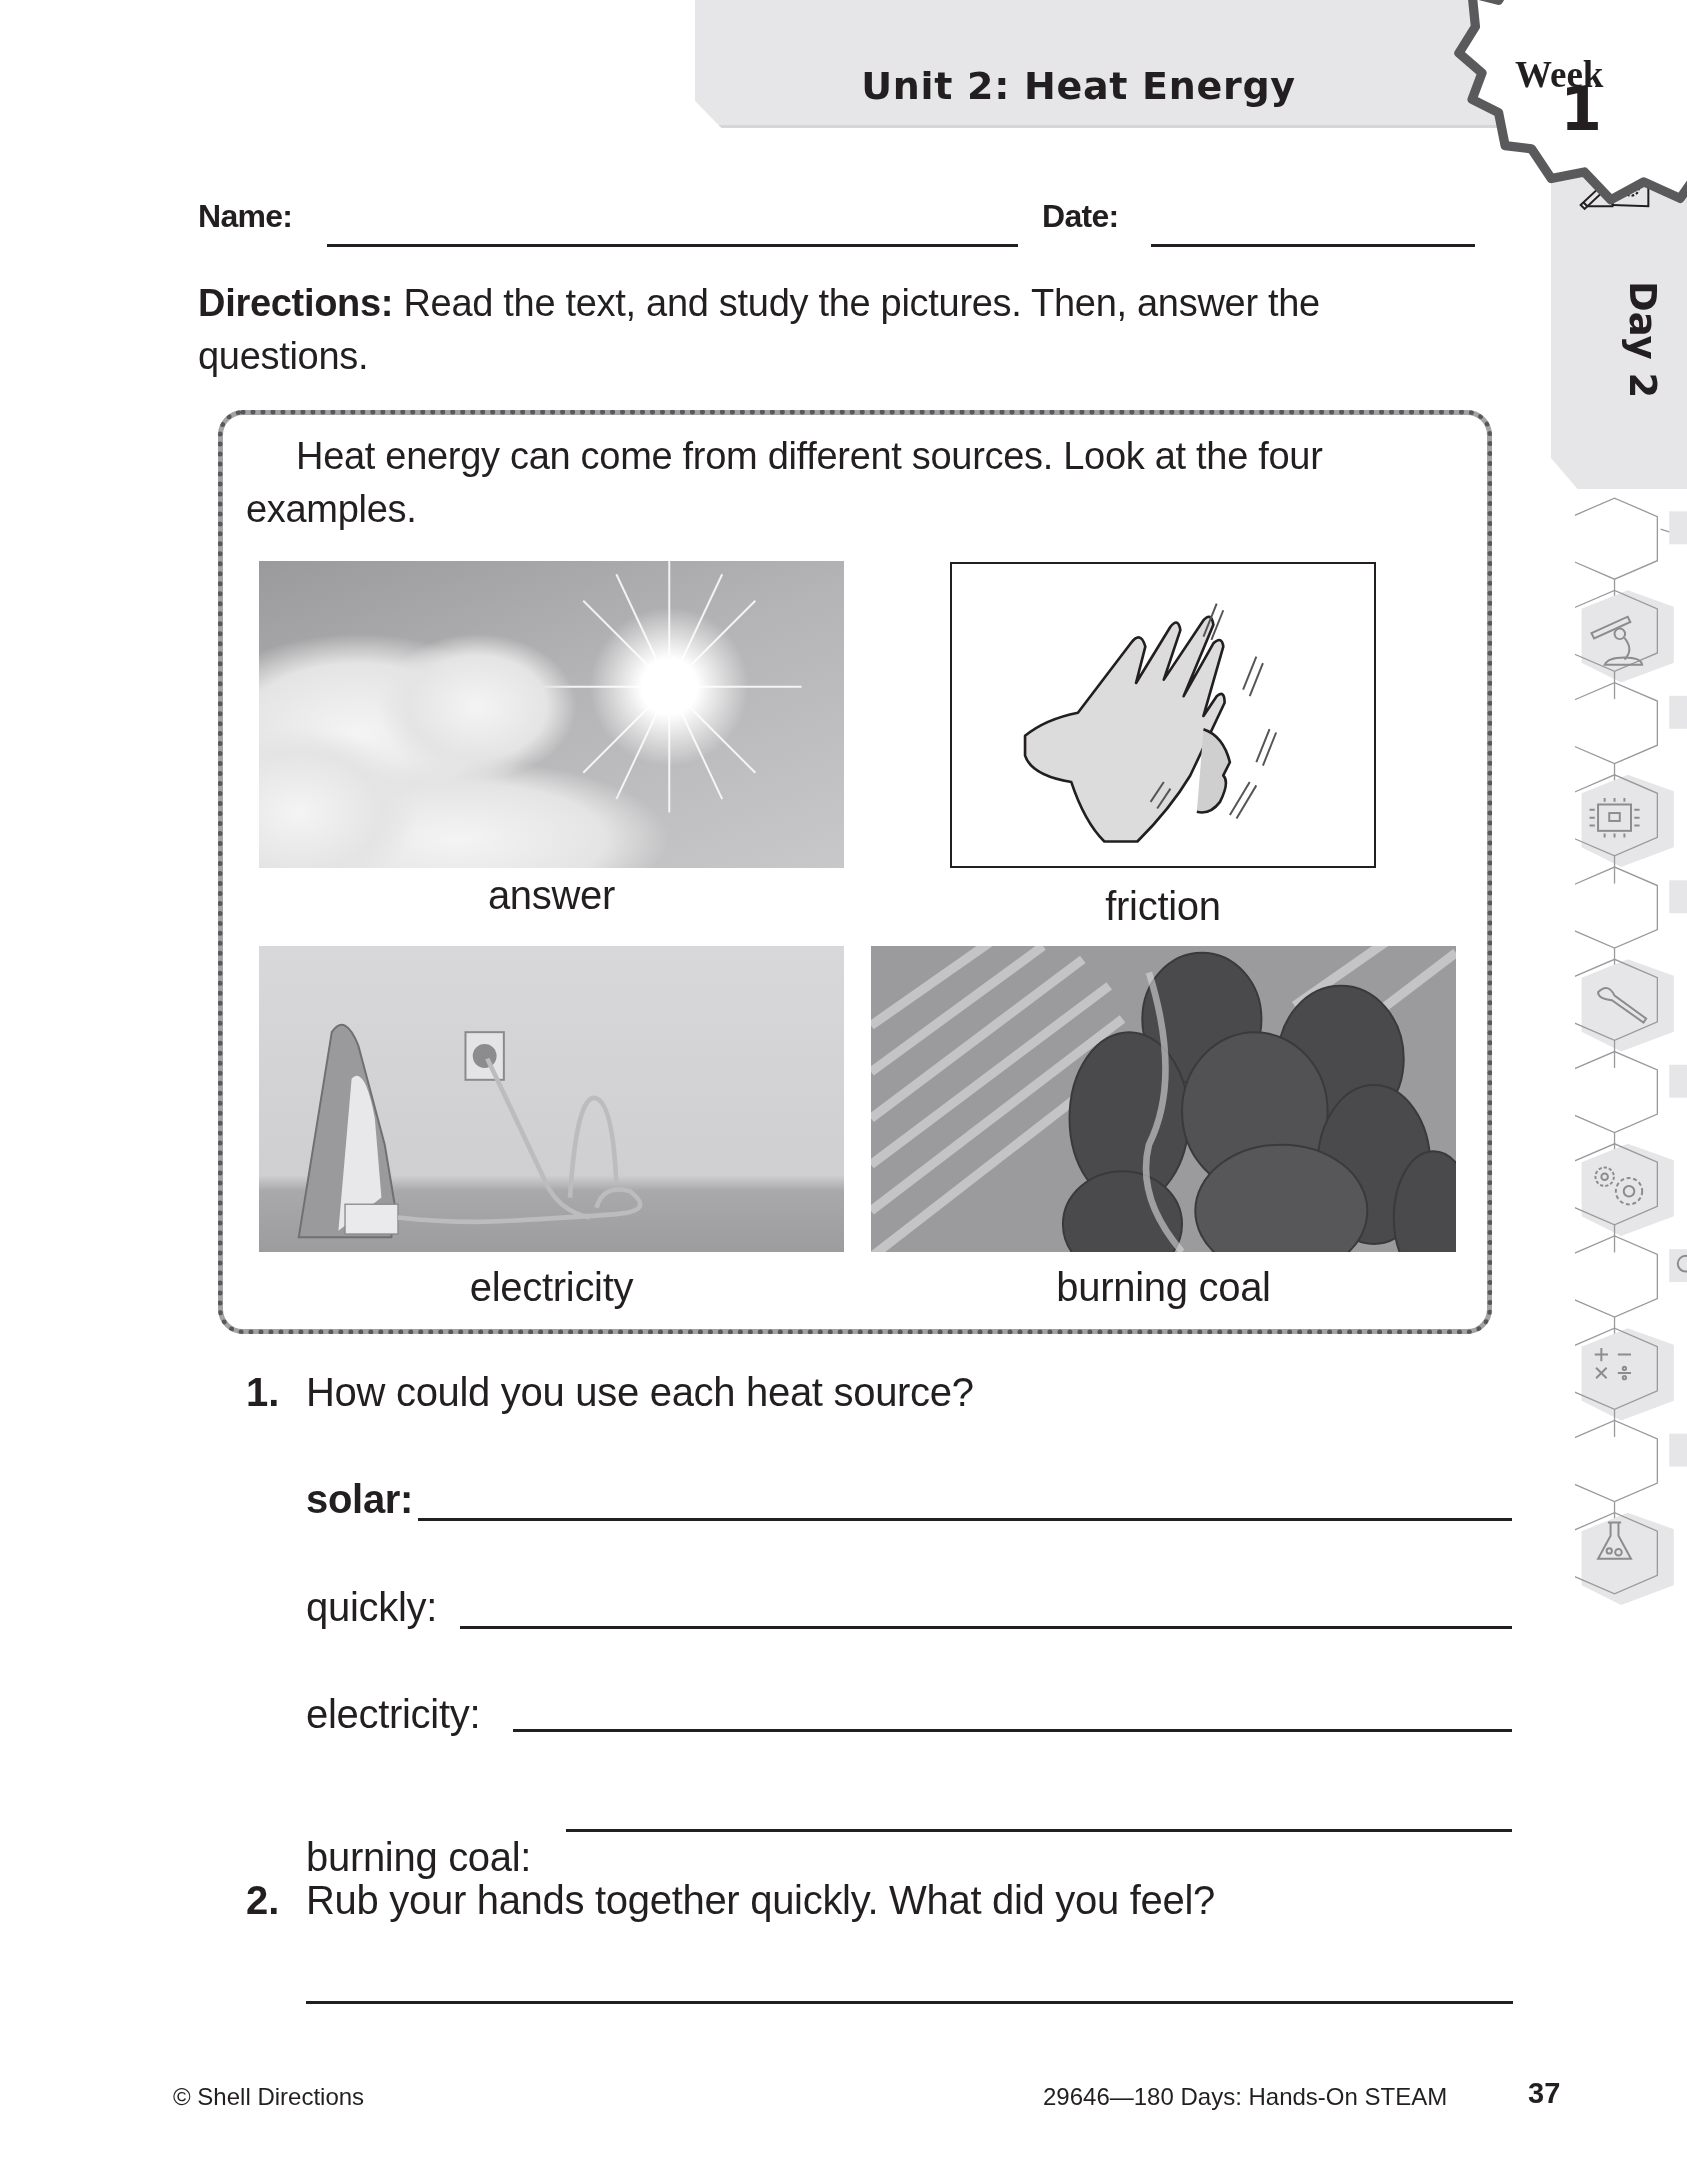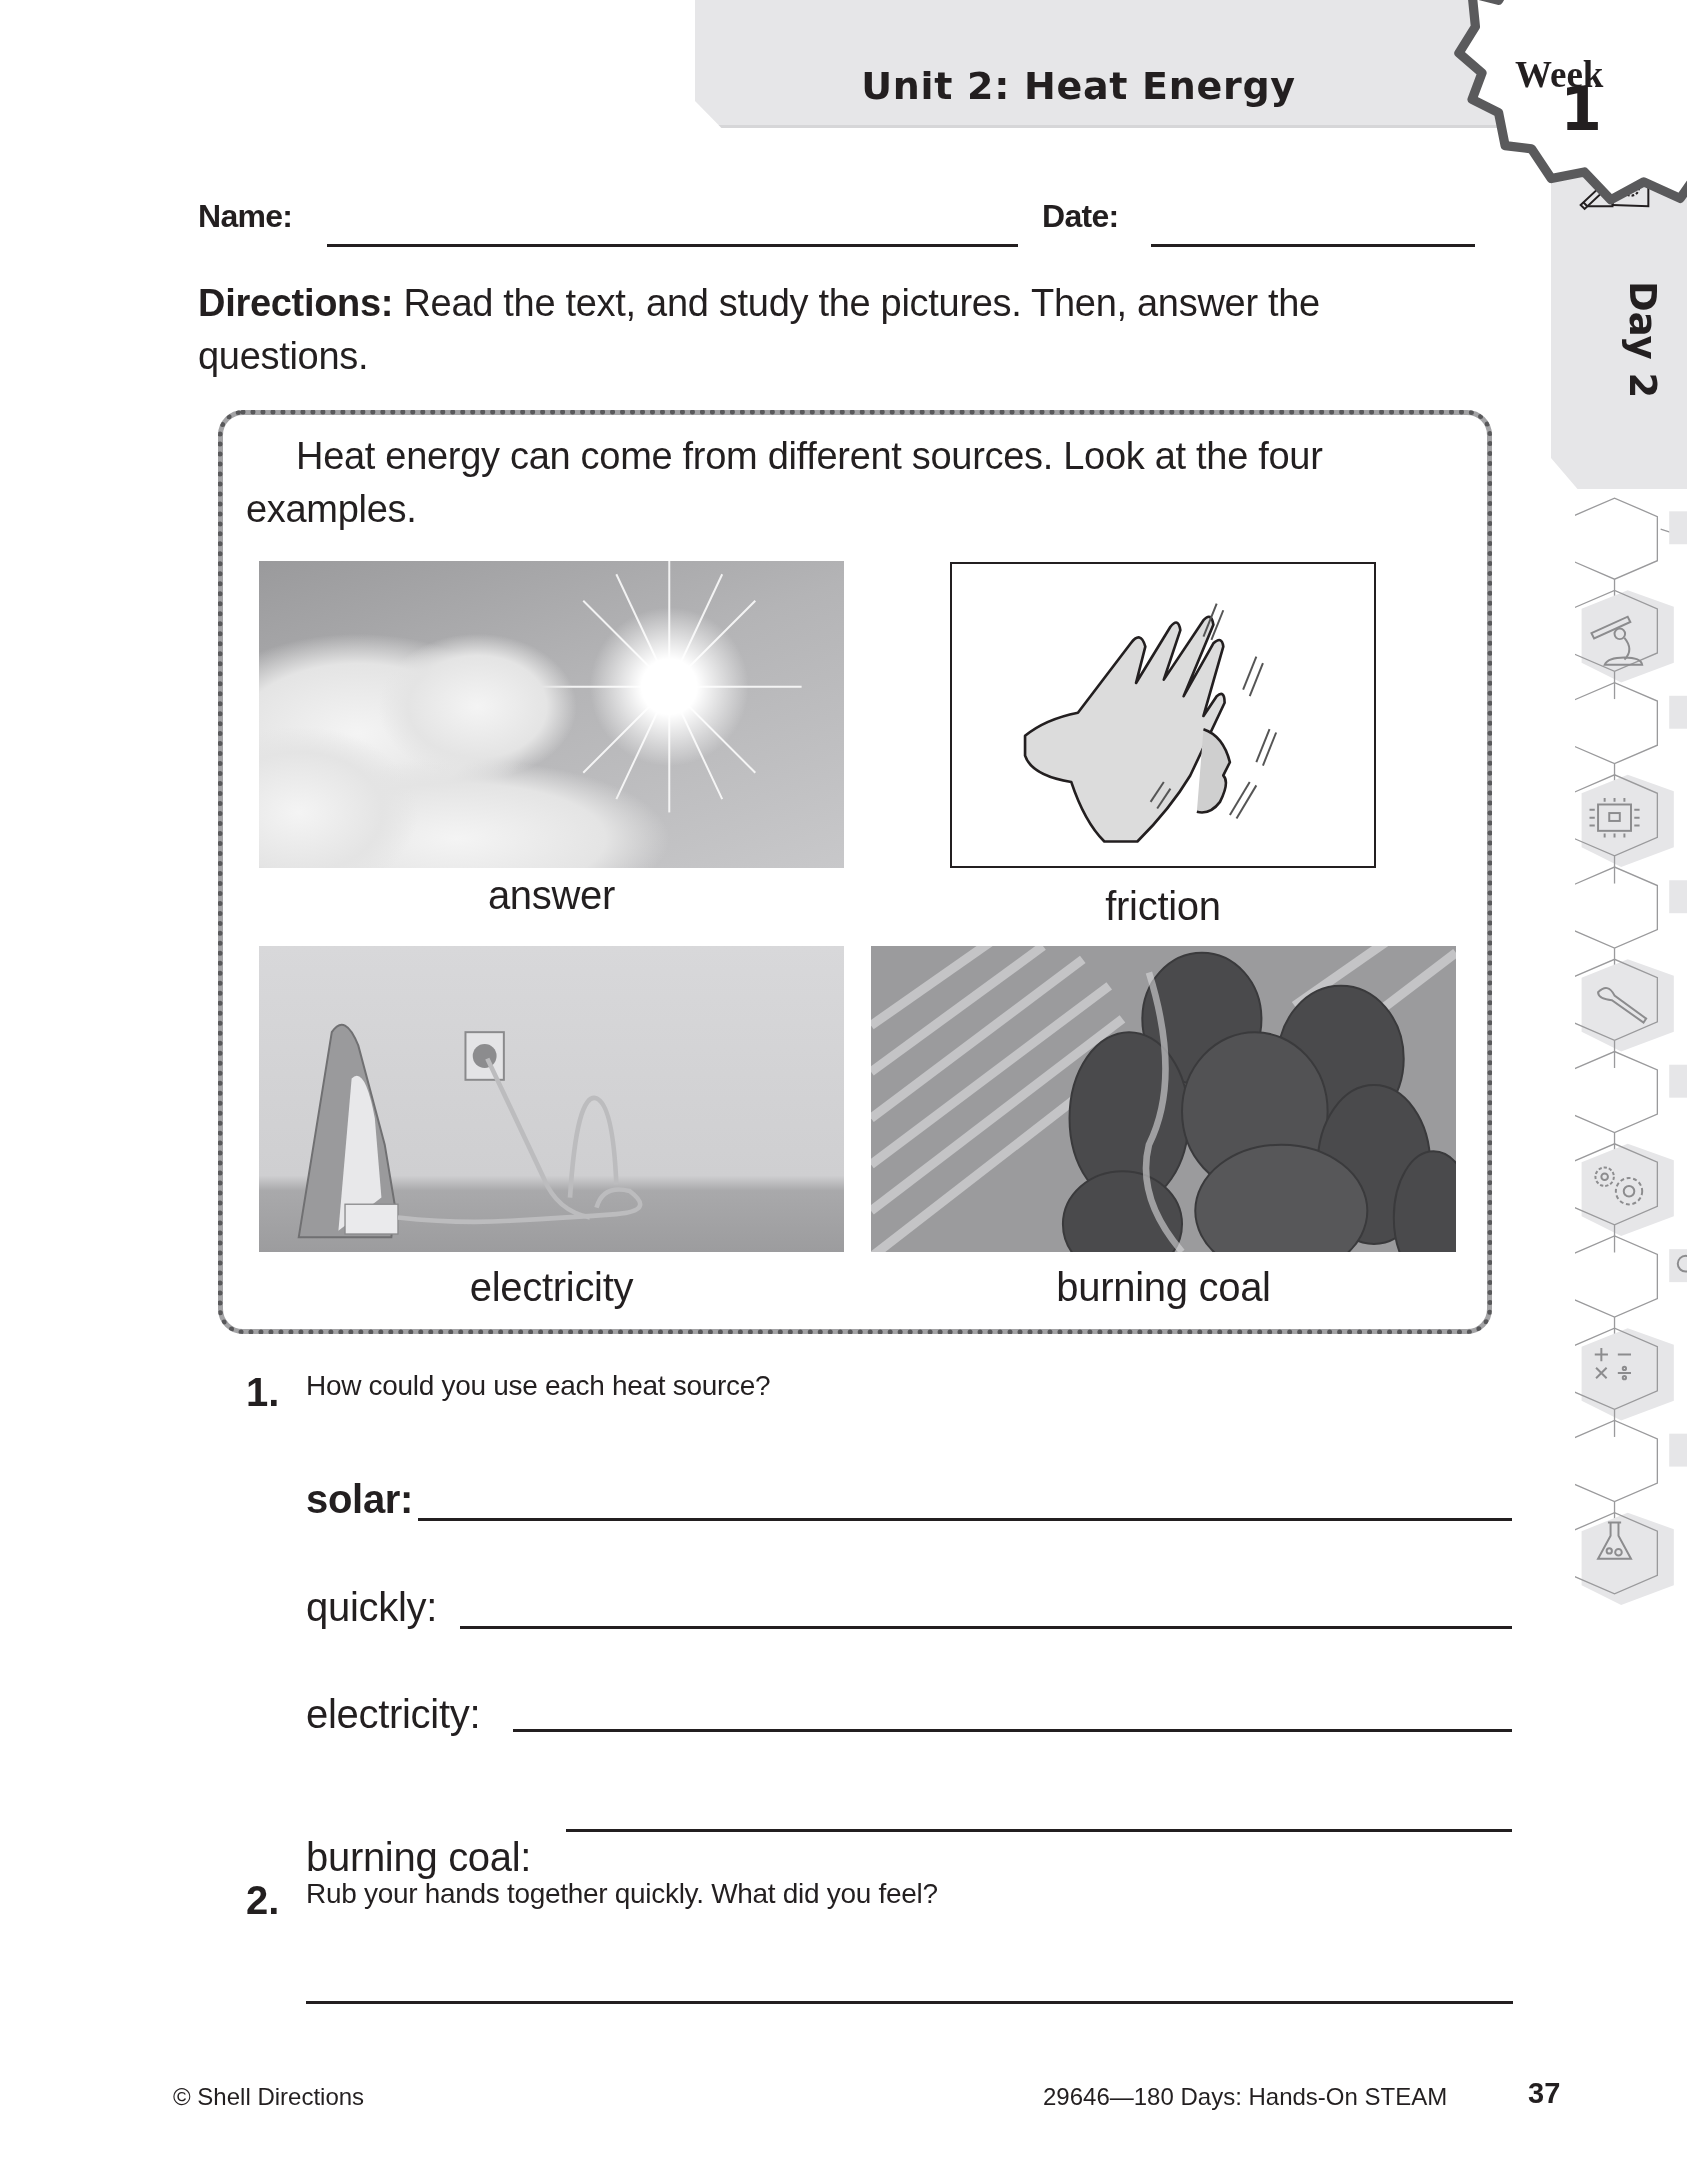--- a/index.html
+++ b/index.html
@@ -46,21 +46,21 @@
   .info-box::before { content:""; position:absolute; inset:-5.3px; border-radius:25px;
     border:5.3px dotted #58585a; box-sizing:border-box; }
   .info-text { left:246px; top:430px; width:1204px; font-size:38px; line-height:53px; letter-spacing:-0.3px; }
   .info-text .indent { display:inline-block; width:50px; }
 
   .pic { position:absolute; overflow:hidden; }
   .caption { position:absolute; text-align:center; font-size:40px; letter-spacing:-0.3px; }
 
   
   .q-num { position:absolute; font-size:40px; font-weight:bold; }
-  .q-text { position:absolute; font-size:28px; letter-spacing:-0.3px; }
+  .q-text { position:absolute; font-size:40px; letter-spacing:-0.3px; }
   .ans-label { position:absolute; font-size:40px; letter-spacing:-0.3px; }
   .ans-line { position:absolute; height:3.3px; background:#231f20; }
 
   .footer-left { left:173px; top:2083px; font-size:24px; }
   .footer-right { left:1043px; top:2083px; font-size:24px; }
   .page-num { left:1528px; top:2077px; font-size:29px; font-weight:bold; }
 </style>
 </head>
 <body>
 

